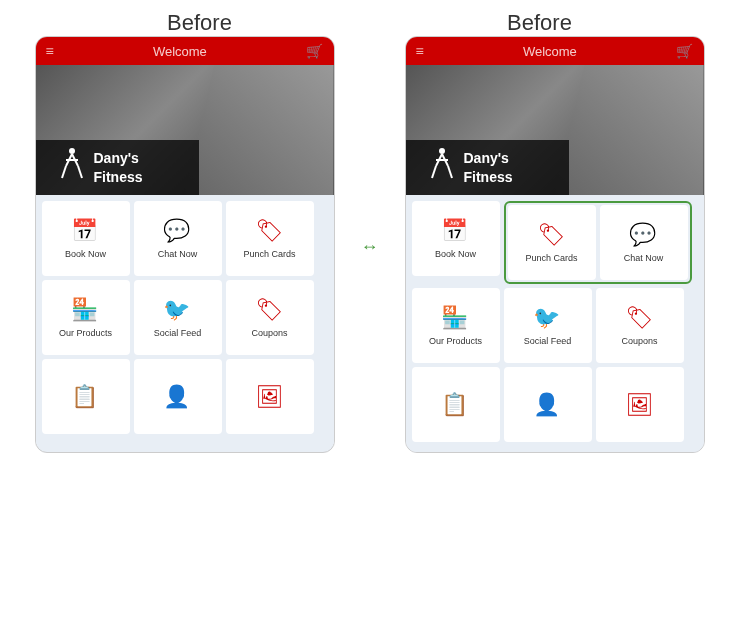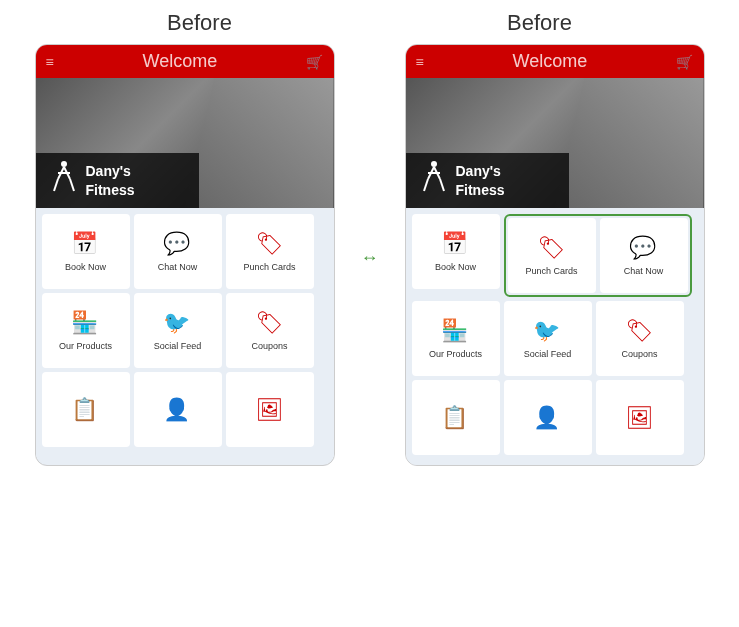--- a/index.html
+++ b/index.html
@@ -13,21 +13,20 @@
     .page-container {
       display: flex;
       flex-direction: column;
       align-items: center;
       padding: 10px 20px;
     }
     .section-labels {
       display: flex;
       width: 680px;
       justify-content: space-around;
-      margin-bottom: 8px;
     }
     .section-label {
       font-size: 22px;
       font-weight: normal;
       color: #333;
       text-align: center;
       width: 50%;
     }
     .phones-row {
       display: flex;
@@ -49,21 +48,21 @@
       justify-content: space-between;
       padding: 6px 10px;
       font-size: 12px;
     }
     .phone-header .hamburger {
       color: rgba(255,255,255,0.7);
       font-size: 14px;
     }
     .phone-header .title {
       color: rgba(255,255,255,0.8);
-      font-size: 18px;
+      font-size: 13px;
     }
     .phone-header .cart {
       color: rgba(255,255,255,0.7);
       font-size: 14px;
     }
     .phone-banner {
       position: relative;
       height: 130px;
       background: #111;
       overflow: hidden;
@@ -73,21 +72,21 @@
       height: 100%;
       background: linear-gradient(135deg, #555 0%, #888 40%, #333 100%);
       position: absolute;
       top: 0; left: 0;
     }
     .banner-overlay {
       position: absolute;
       bottom: 0; left: 0;
       background: rgba(0,0,0,0.75);
       width: 55%;
-      padding: 6px 12px;
+      padding: 6px 20px;
       display: flex;
       align-items: center;
       gap: 6px;
     }
     .fitness-icon {
       color: #fff;
       font-size: 28px;
       line-height: 1;
     }
     .brand-name {

